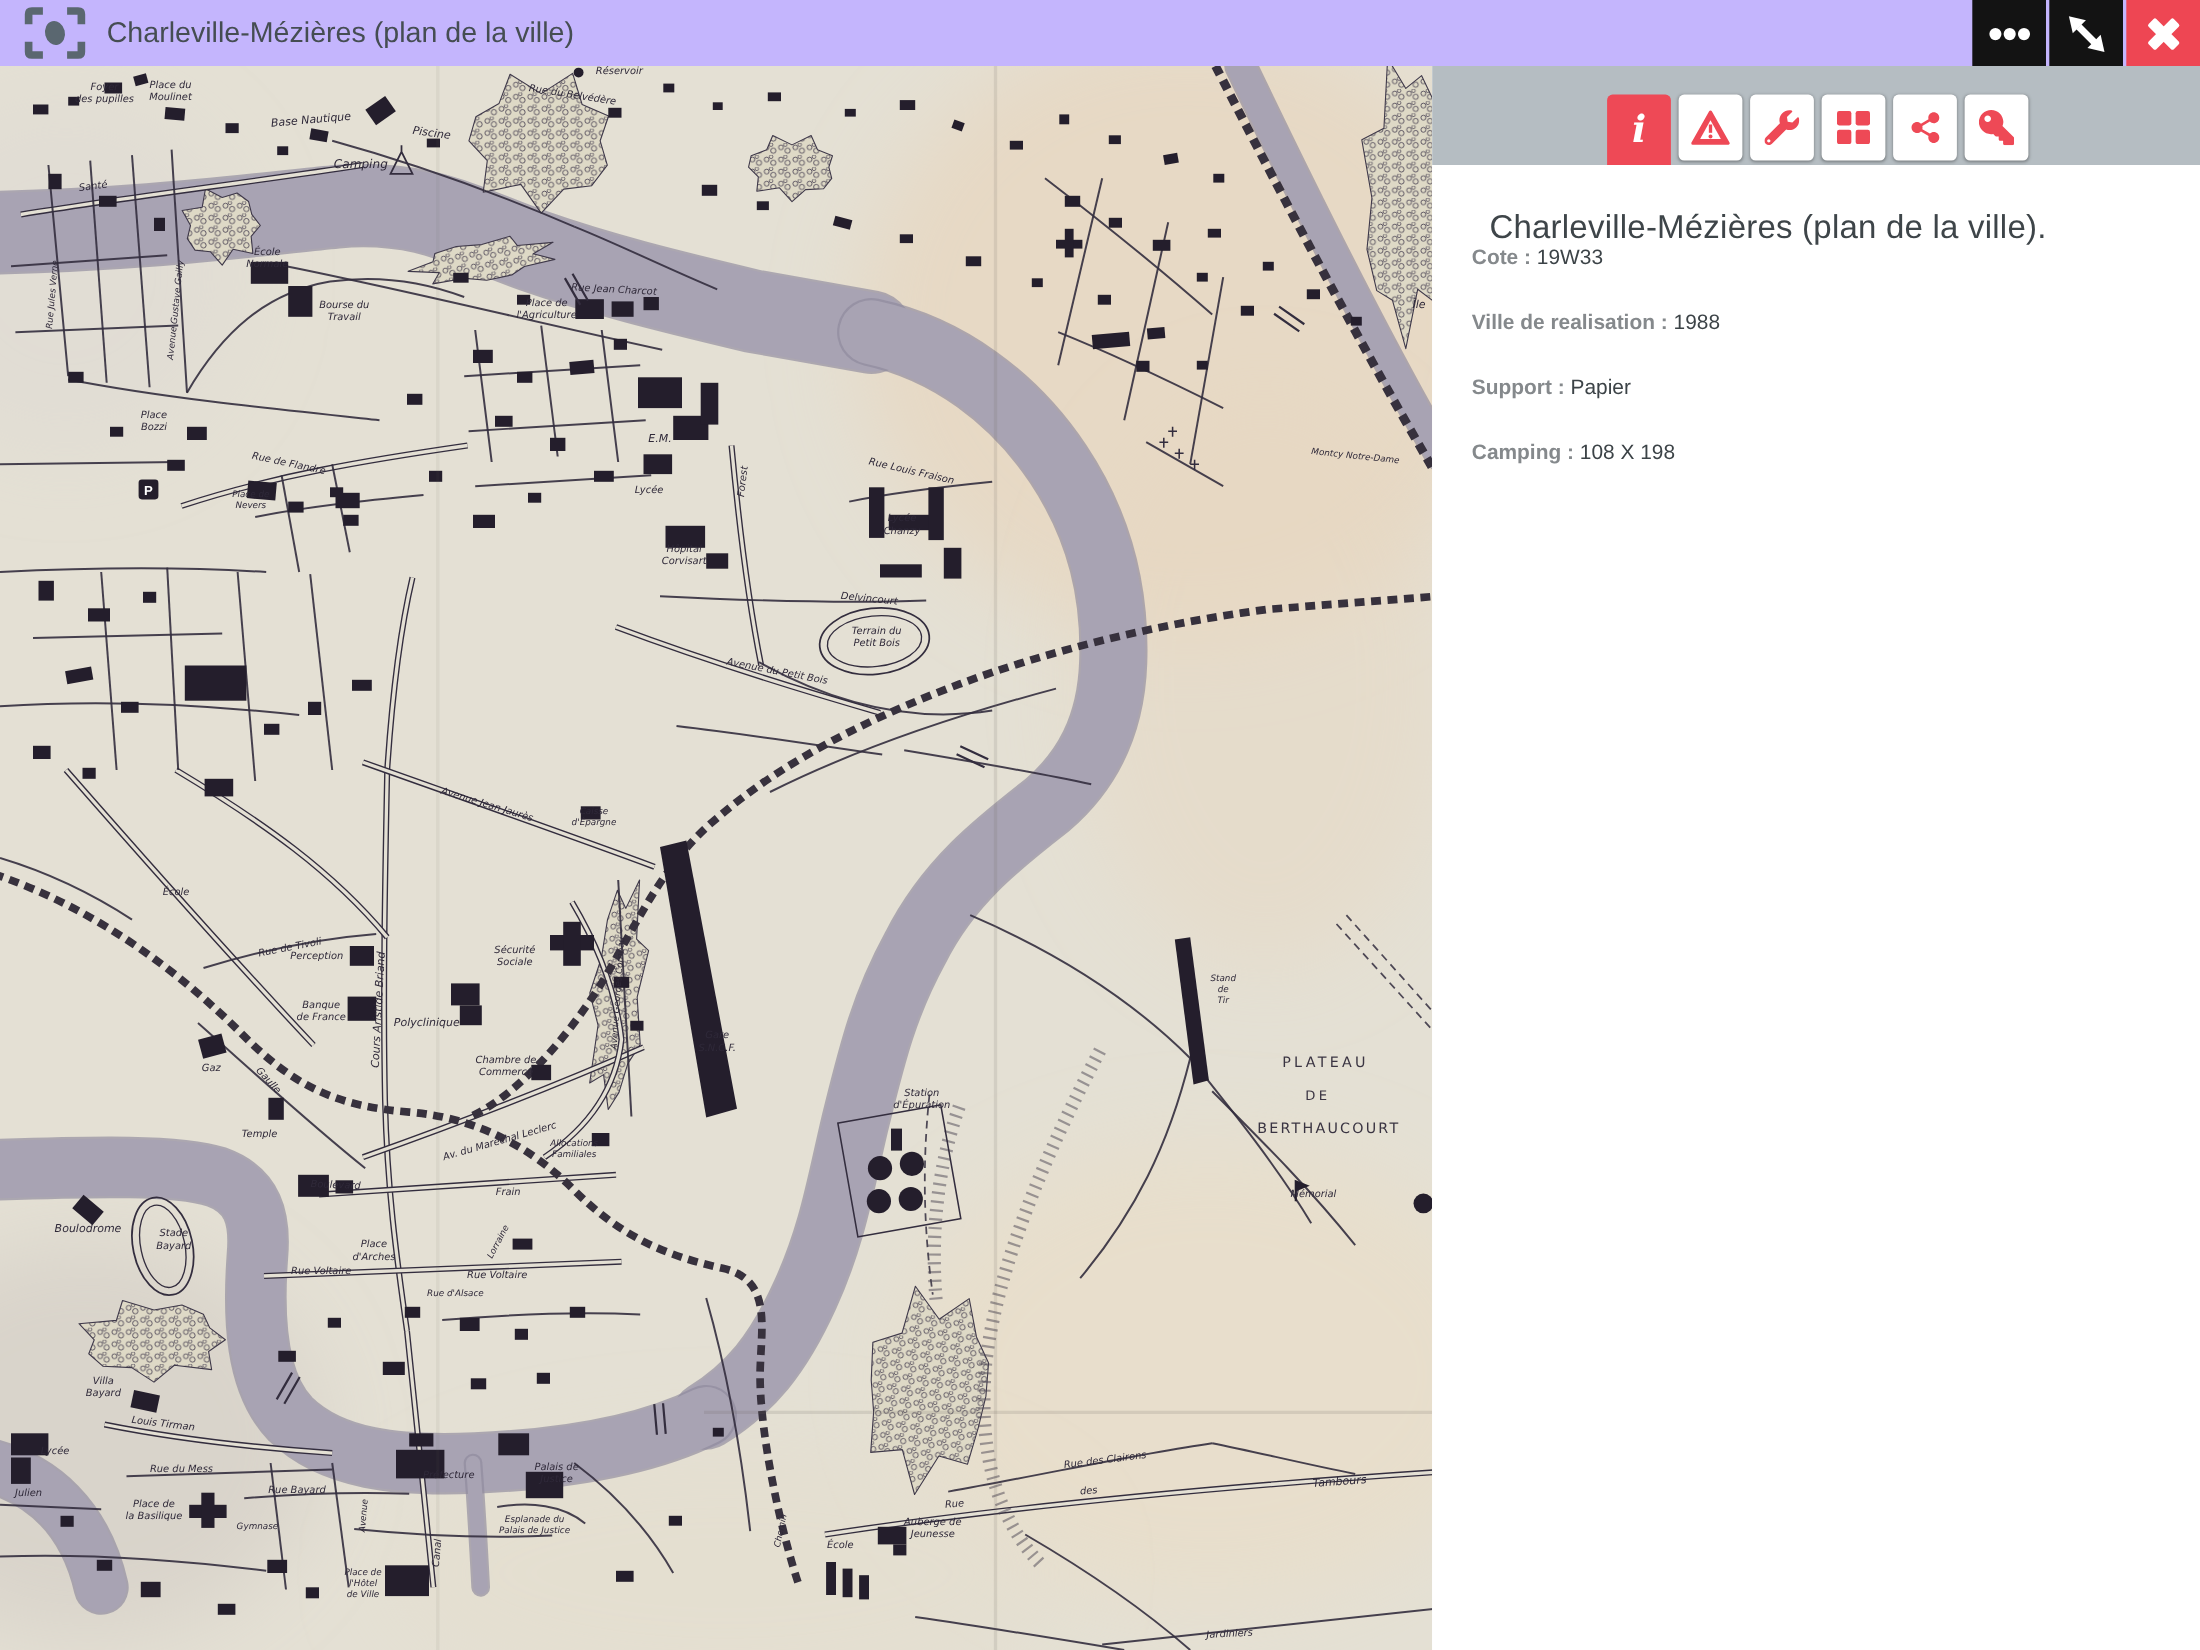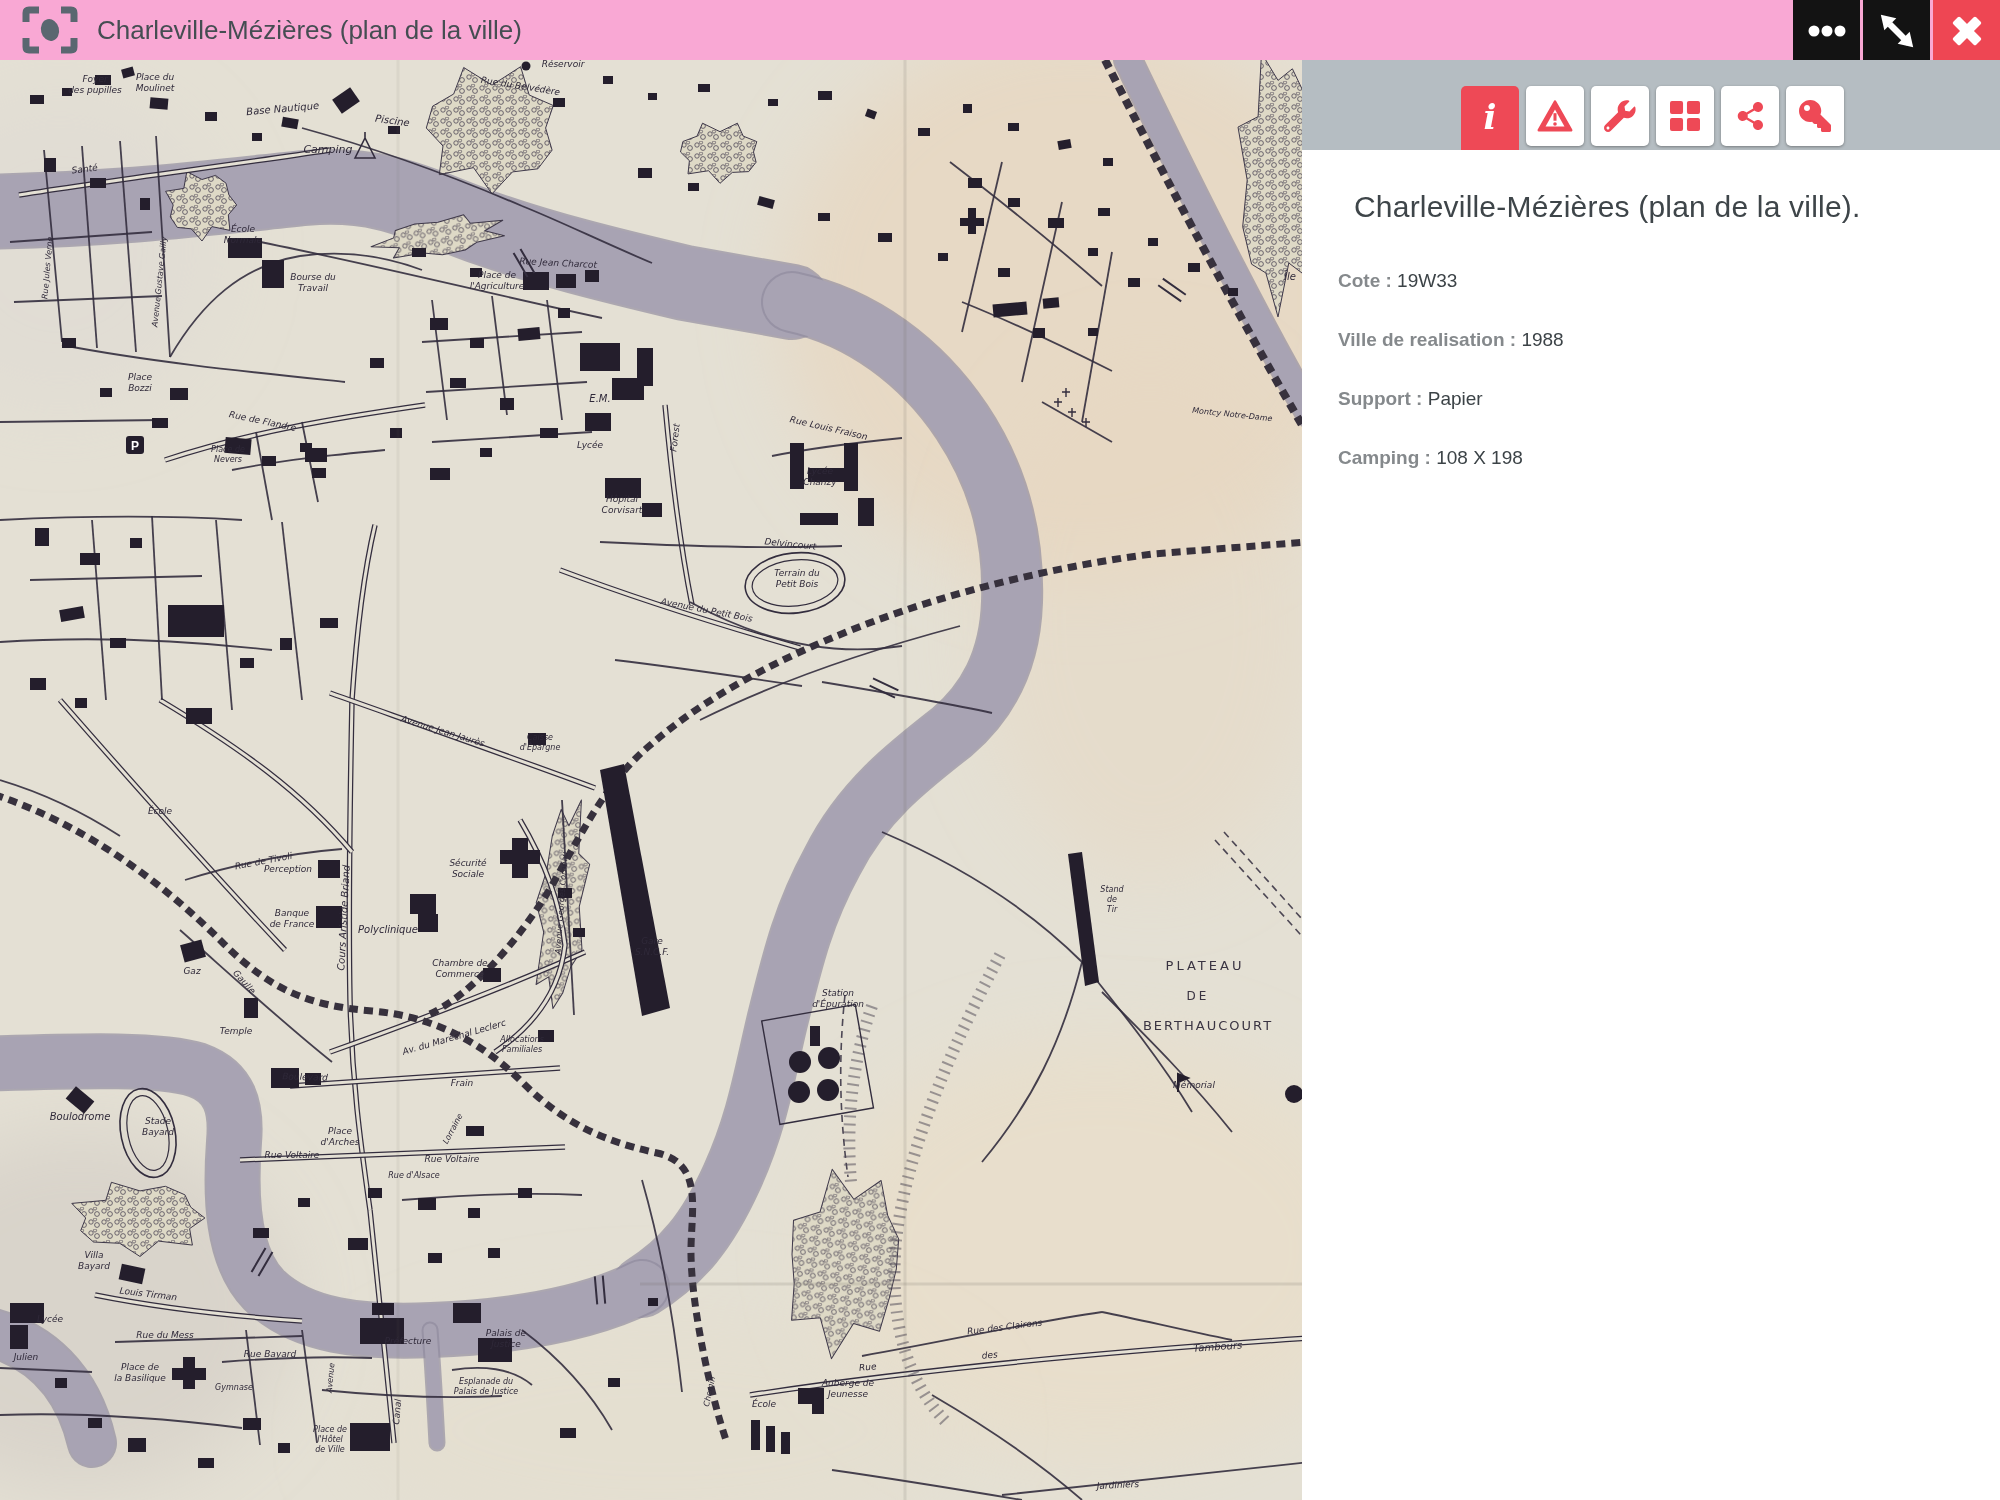--- a/index.html
+++ b/index.html
@@ -1,20 +1,20 @@
 <!DOCTYPE html>
 <html><head>
 <meta charset="utf-8">
 <style>
   html,body{margin:0;padding:0}
   body{width:2000px;height:1500px;position:relative;overflow:hidden;
        font-family:"Liberation Sans",sans-serif;background:#ffffff}
 
   
-  .header{position:absolute;left:0;top:0;width:2000px;height:60px;background:#f9a8d4}
+  .header{position:absolute;left:0;top:0;width:2000px;height:60px;background:#c4b5fd}
   .logo{position:absolute;left:22px;top:6px;width:56px;height:48px}
   .header-title{position:absolute;left:97px;top:50%;transform:translateY(-50%);
       font-size:26px;color:#454d52;white-space:nowrap}
   .winbtns{position:absolute;top:0;right:0;display:flex;gap:3px}
   .wb{width:67px;height:62px;border:none;padding:0;display:flex;align-items:center;
       justify-content:center;cursor:pointer}
   .wb.black{background:#131313}
   .wb.red{background:#ee4653}
 
   
@@ -25,21 +25,21 @@
   
   .panel{position:absolute;left:1302px;top:60px;width:698px;height:1440px;background:#ffffff}
   .strip{position:absolute;left:0;top:0;width:698px;height:90px;background:#b5bdc2}
   .tabs{position:absolute;left:159px;top:26px;display:flex;gap:7px;align-items:flex-start}
   .tab{width:58px;height:60px;background:#ffffff;border:none;padding:0;border-radius:5px;
       display:flex;align-items:center;justify-content:center;cursor:pointer;
       box-shadow:0 1px 3px rgba(0,0,0,.35)}
   .tab.active{background:#ee4956;height:64px;border-radius:5px 5px 0 0;box-shadow:none}
   .content{position:absolute;left:36px;top:90px;width:630px}
   .ptitle{font-size:30px;font-weight:400;color:#3e4549;margin:40px 0 0 16px;letter-spacing:.2px}
-  .meta{margin-top:46px}
+  .meta{}
   .meta-row{font-size:19px;color:#3c4347;margin-bottom:37px}
   .meta-row b{color:#85898c;font-weight:700}
 </style>
 </head>
 <body>
 
 <div class="header">
   <svg class="logo" viewBox="0 0 56 48">
     <g fill="none" stroke="#5a6770" stroke-width="7">
       <path d="M4 16 V7 Q4 4 7 4 H17"></path>

